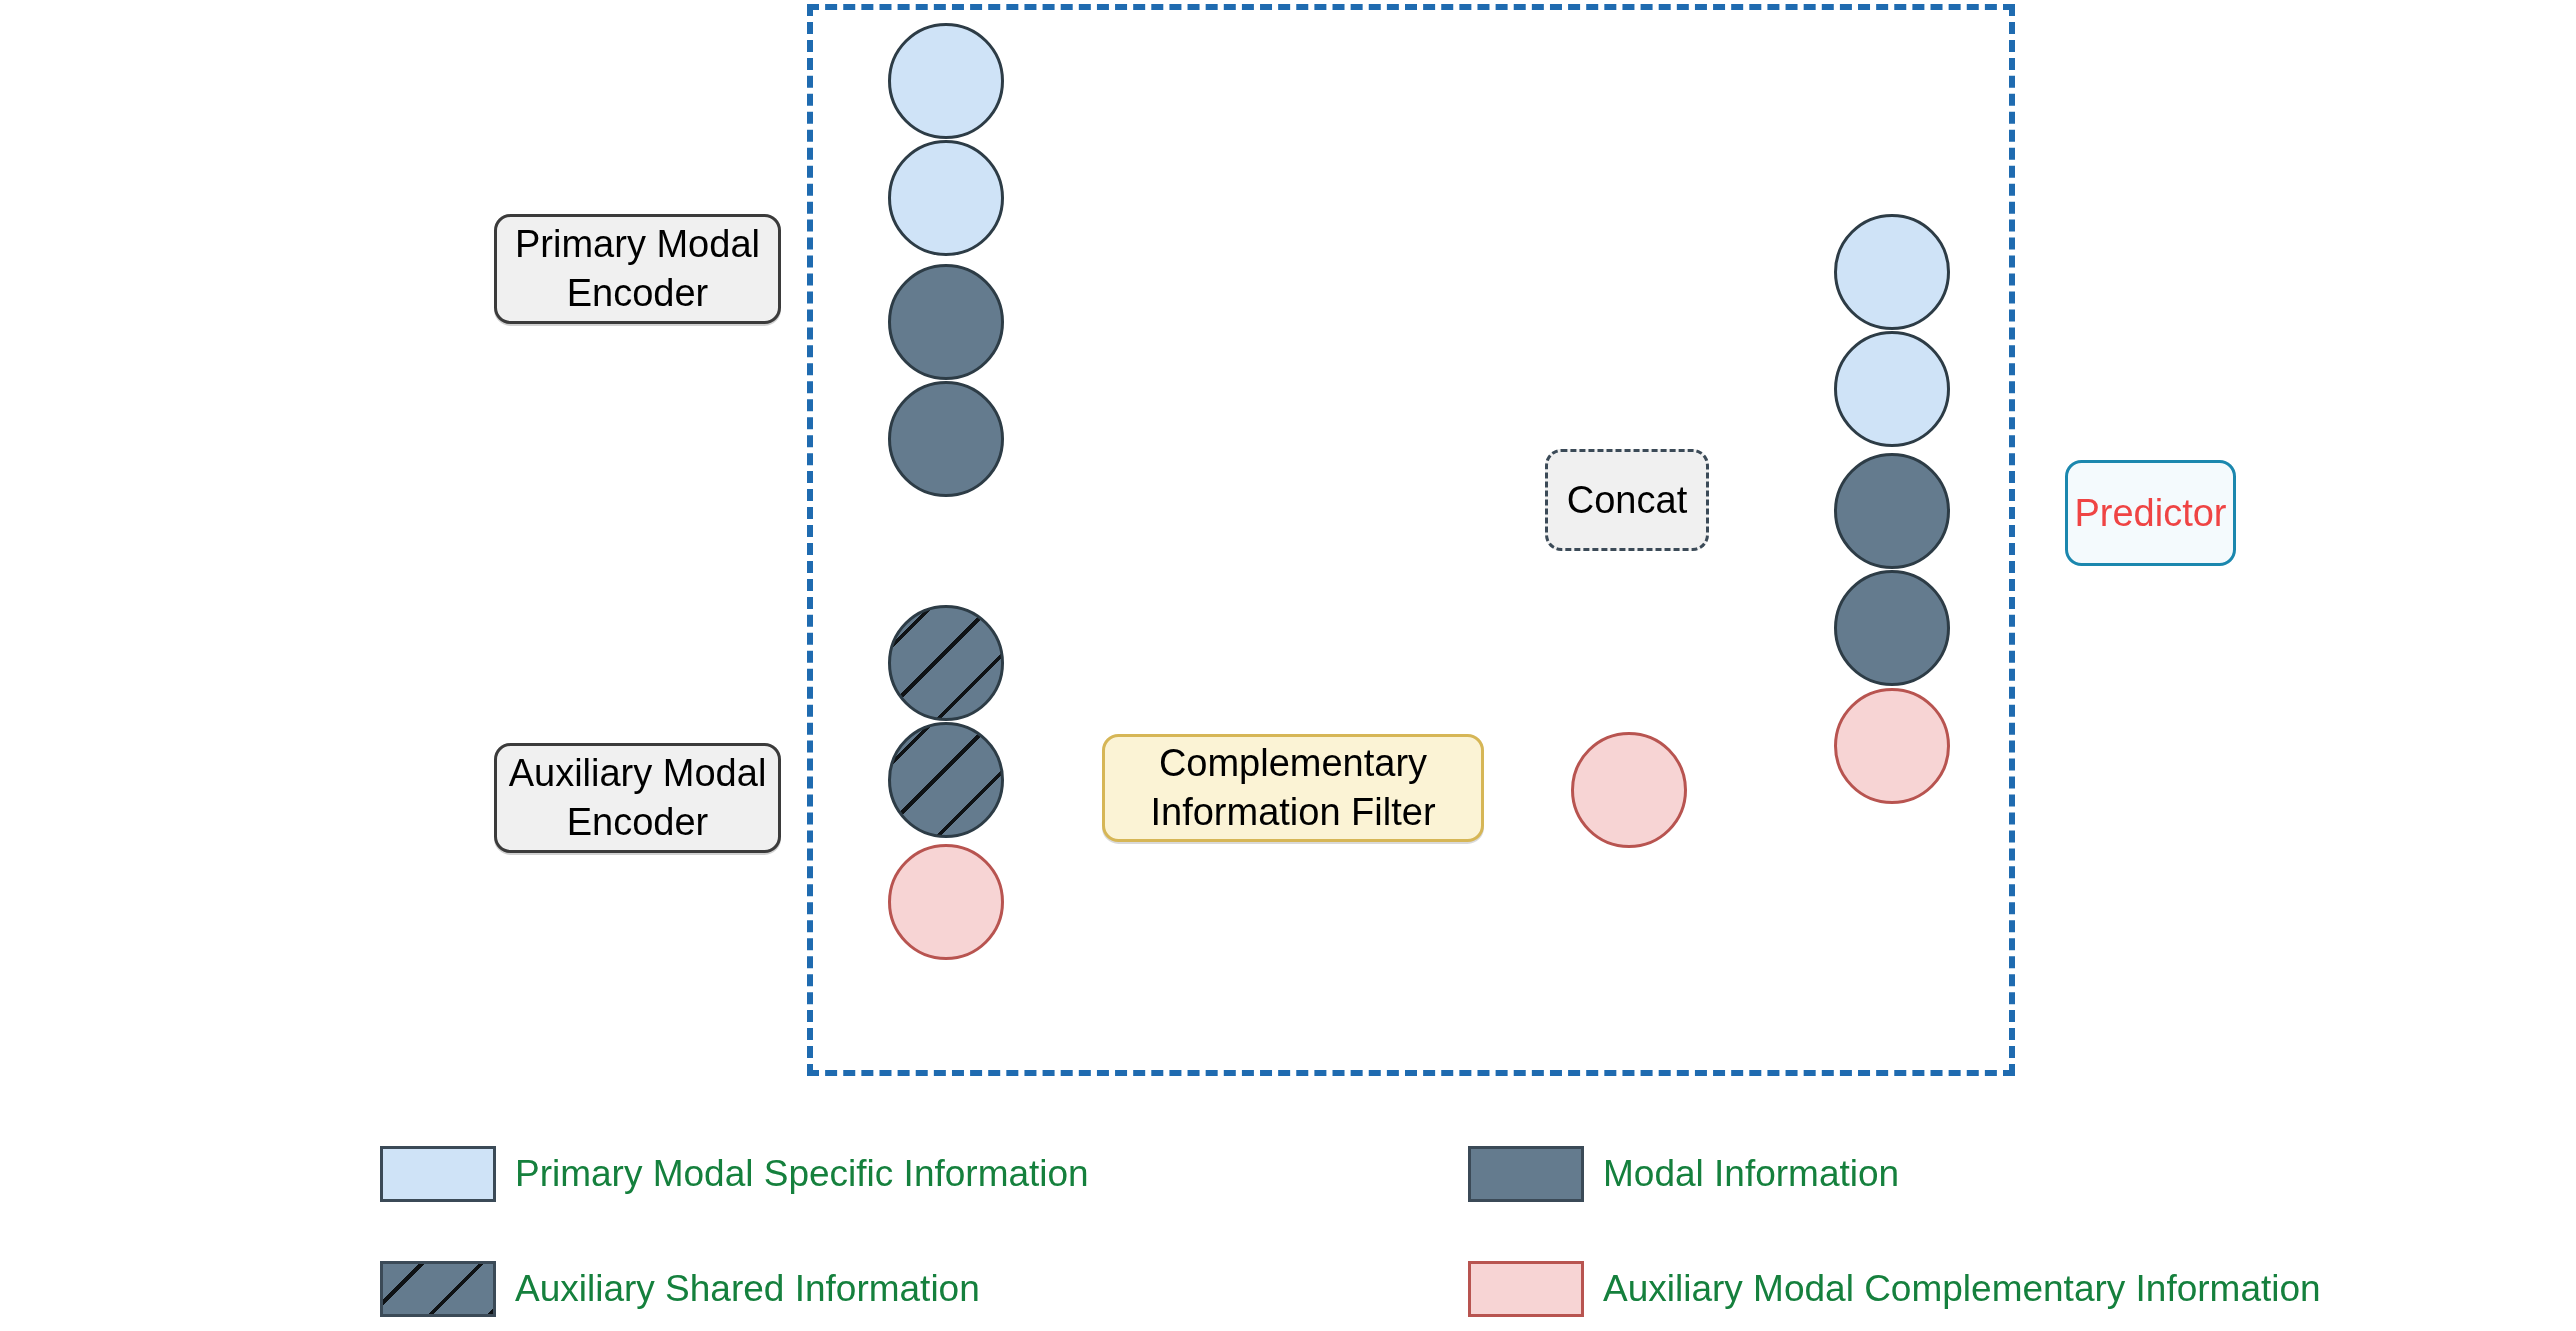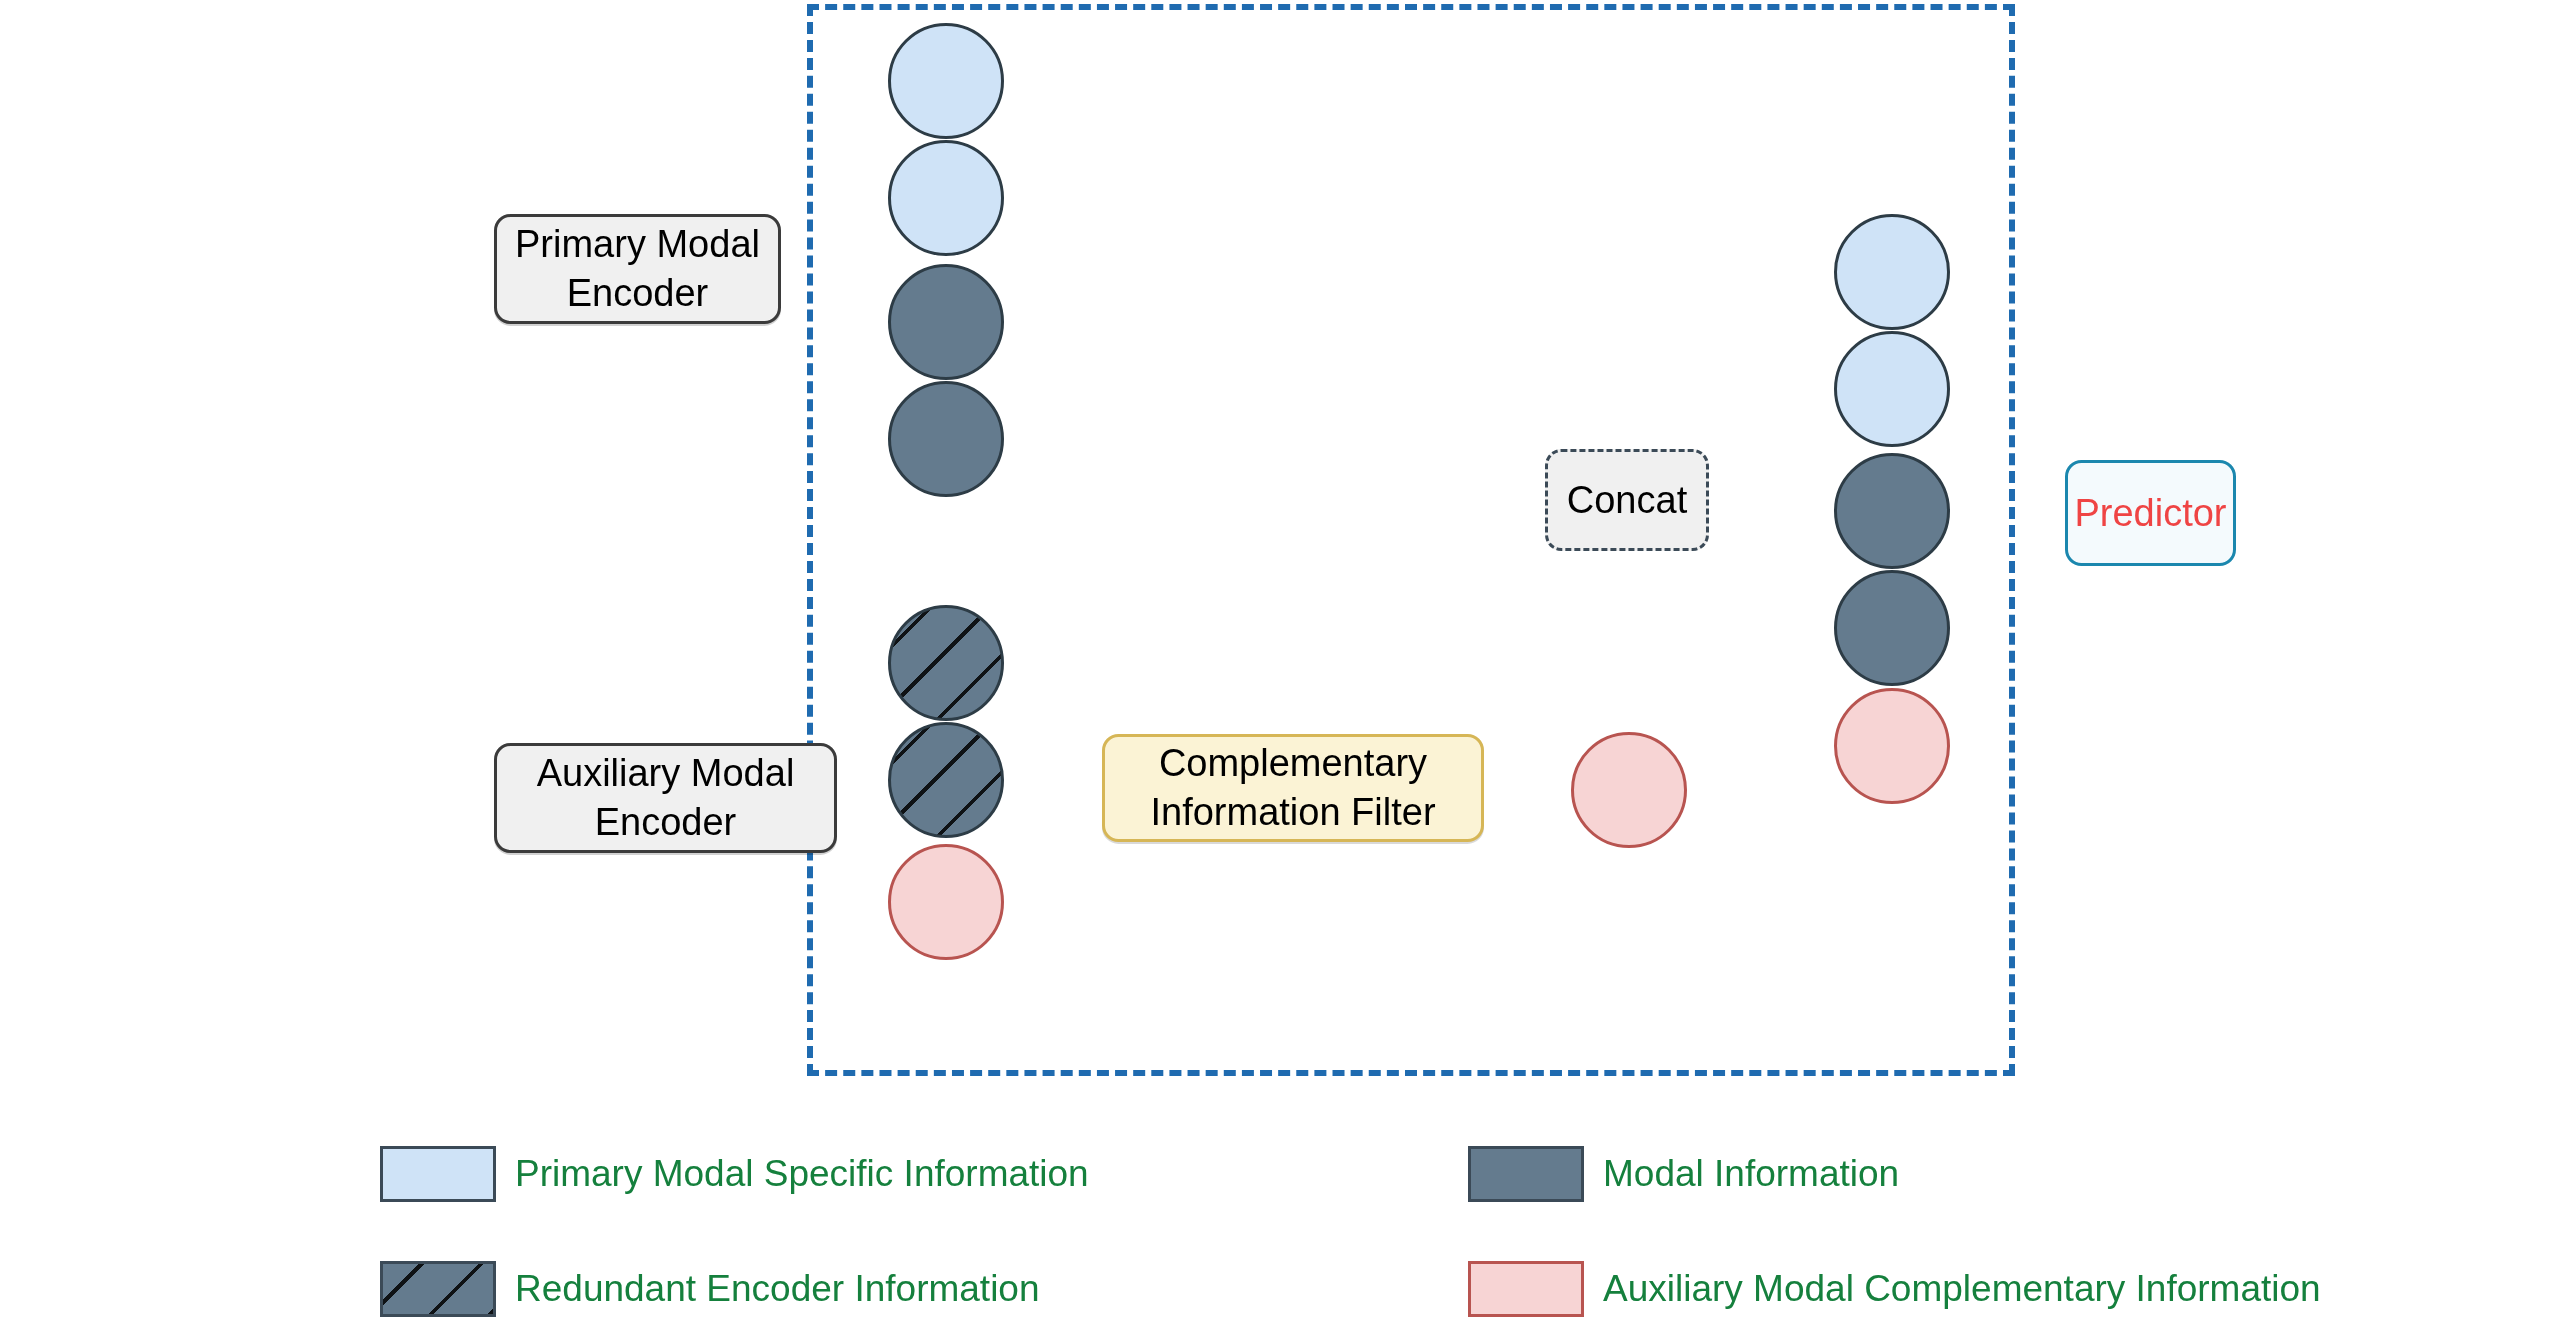--- a/index.html
+++ b/index.html
@@ -133,21 +133,21 @@
 </head>
 <body>
 
 <div id="canvas">
 
   <div class="framework-box"></div>
 
   <div class="node-box node-encoder" style="left:494px; top:214px; width:287px; height:110px;">Primary Modal
 Encoder</div>
 
-  <div class="node-box node-encoder" style="left:494px; top:743px; width:343px; height:110px;">Auxiliary Modal
+  <div class="node-box node-encoder" style="left:494px; top:743px; width:287px; height:110px;">Auxiliary Modal
 Encoder</div>
 
   <div class="token-col" style="left:888px; top:23px; width:116px; height:478px;">
     <div class="token tok-primary" style="top:0px;"></div>
     <div class="token tok-primary" style="top:117px;"></div>
     <div class="token tok-shared" style="top:241px;"></div>
     <div class="token tok-shared" style="top:358px;"></div>
   </div>
 
   <div class="token-col" style="left:888px; top:605px; width:116px; height:366px;">
@@ -180,20 +180,20 @@
     <div class="legend-swatch" style="left:380px; top:1146px; background:#cfe3f7; border:3.9px solid #3b4a57;"></div>
     <div class="legend-label" style="left:515px; top:1146px;">Primary Modal Specific Information</div>
 
     <div class="legend-swatch" style="left:1468px; top:1146px; background:#647b8e; border:3.9px solid #3b4a57;"></div>
     <div class="legend-label" style="left:1603px; top:1146px;">Modal Information</div>
 
     <div class="legend-swatch" style="left:380px; top:1261px; background:#647b8e; border:3.9px solid #3b4a57;
                 background-image: repeating-linear-gradient(-45deg,
                   rgba(0,0,0,0.85) 0px, rgba(0,0,0,0.85) 3.9px,
                   rgba(0,0,0,0) 3.9px, rgba(0,0,0,0) 42px);"></div>
-    <div class="legend-label" style="left:515px; top:1261px;">Redundant Encoder Information</div>
+    <div class="legend-label" style="left:515px; top:1261px;">Auxiliary Shared Information</div>
 
     <div class="legend-swatch" style="left:1468px; top:1261px; background:#f7d4d4; border:3.9px solid #b85450;"></div>
     <div class="legend-label" style="left:1603px; top:1261px;">Auxiliary Modal Complementary Information</div>
   </div>
 
 </div>
 
 
 </body></html>

